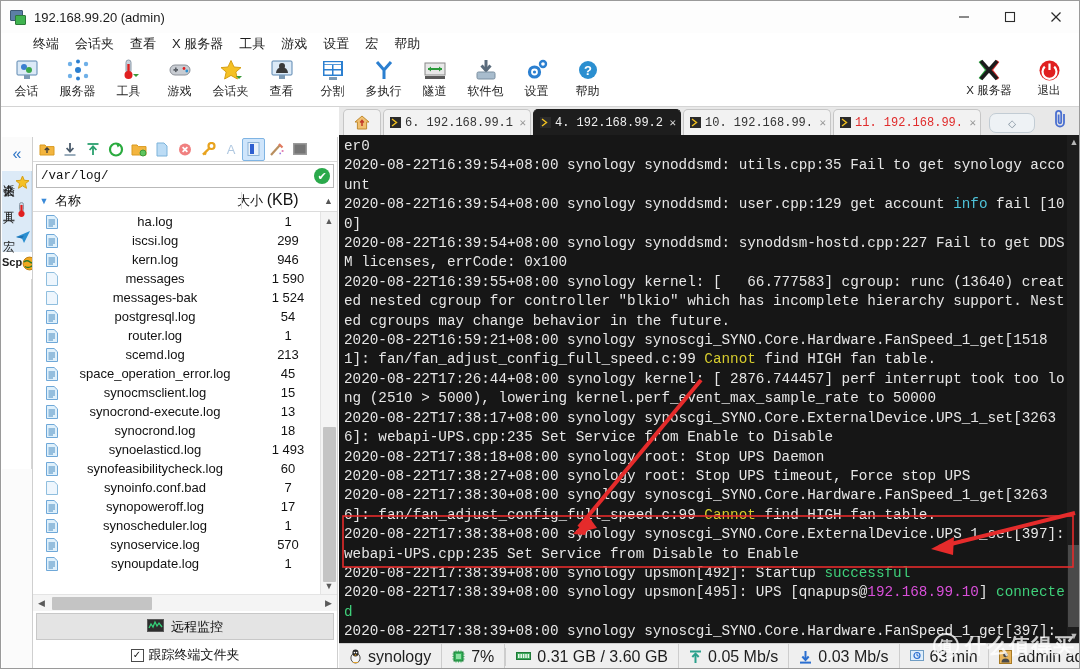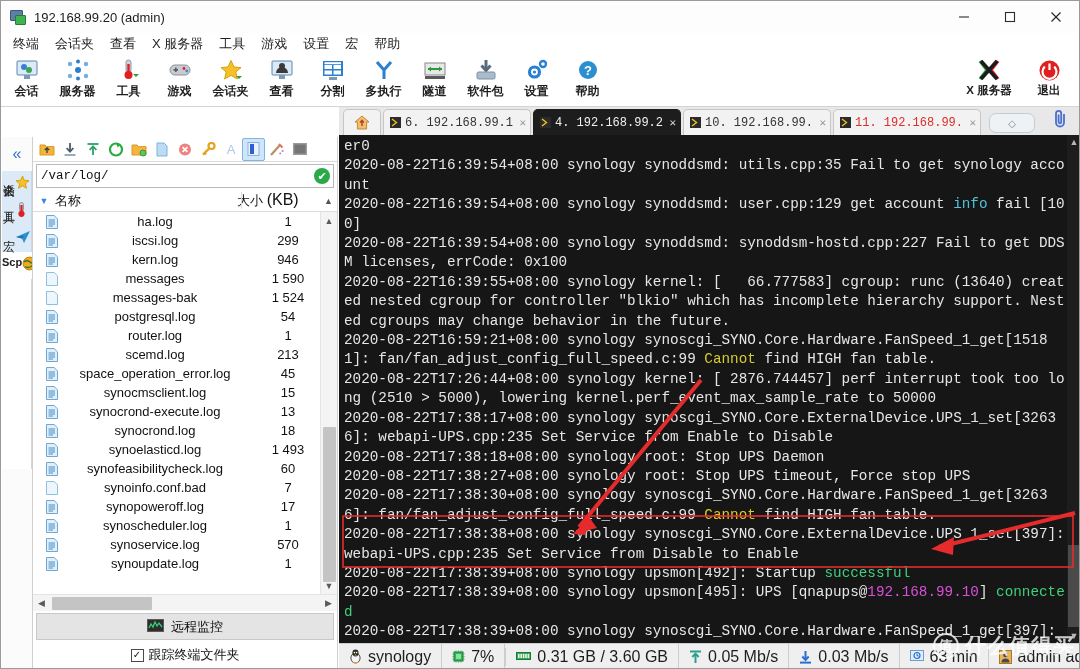--- a/index.html
+++ b/index.html
@@ -42,39 +42,39 @@
   .winbtn {
     width: 46px; height: 32px; display: flex; align-items: center; justify-content: center;
     color: #2b2b2b;
   }
   .winbtn svg { display: block; }
 
   
   .menubar {
     position: absolute; left: 0; top: 32px; width: 1078px; height: 22px;
     display: flex; align-items: center; background: #ffffff;
-    padding-left: 4px;
+    padding-left: 24px;
   }
   .menuitem {
     font-size: 13px; color: #1d1d1d; padding: 2px 8px 2px 8px; white-space: nowrap;
   }
 
   
   .ribbon {
     position: absolute; left: 0; top: 54px; width: 1078px; height: 52px;
     background: #ffffff; display: flex; align-items: flex-start;
     border-bottom: 1px solid #d4d4d4;
   }
   .ribbon-group { display: flex; }
   .rb {
     width: 51px; height: 50px; display: flex; flex-direction: column;
     align-items: center; justify-content: flex-start; padding-top: 2px;
   }
   .rb .glyph { height: 26px; display: flex; align-items: center; justify-content: center; }
-  .rb .lbl { font-size: 12px; color: #1d1d1d; line-height: 14px; margin-top: 1px; white-space: nowrap; font-weight: bold; }
+  .rb .lbl { font-size: 12px; color: #1d1d1d; line-height: 14px; margin-top: 1px; white-space: nowrap; }
   .ribbon-right { margin-left: auto; display: flex; }
   .rb-wide { width: 60px; }
   .rb-wide .lbl { font-size: 11.5px; text-align: center; line-height: 12px; }
 
   
   .quickconnect {
     position: absolute; left: 10px; top: 106px; width: 323px; height: 26px;
     border: 1px solid #b6b6b6; background: #ffffff; border-radius: 2px;
     display: flex; align-items: center; padding-left: 24px;
     font-size: 13px; color: #9a9a9a; font-family: "Liberation Mono", monospace;

